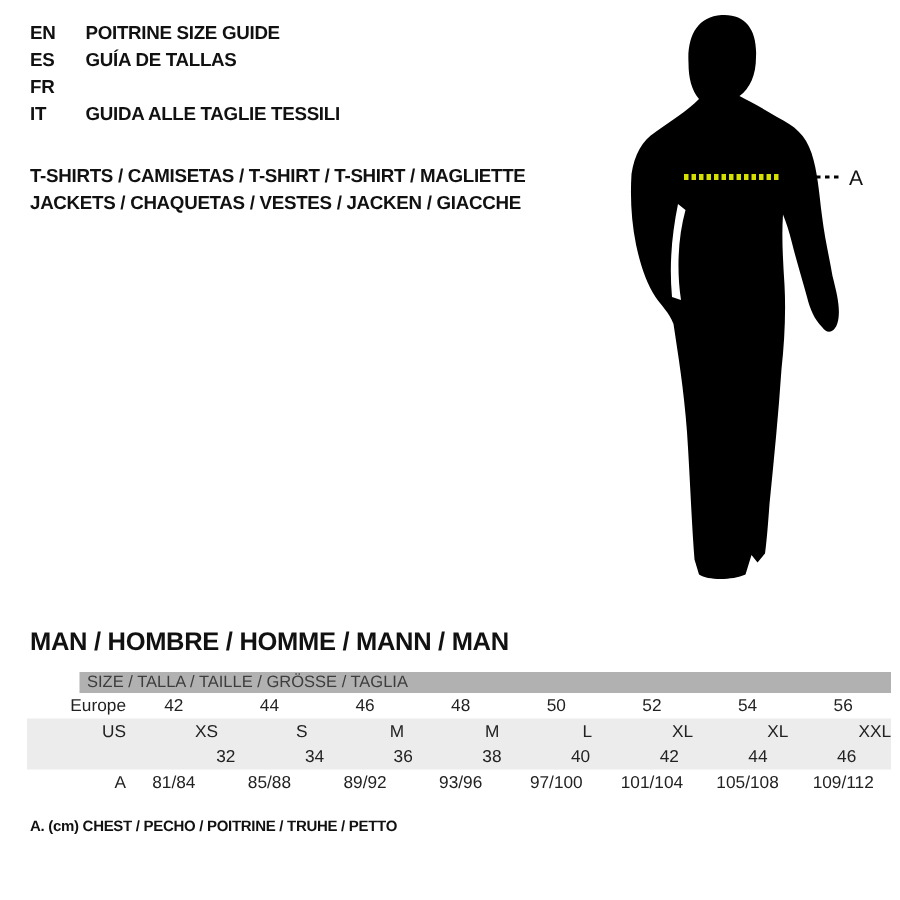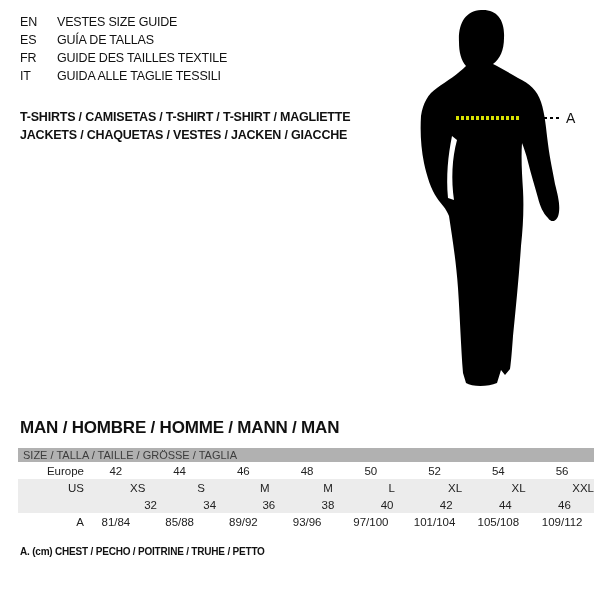--- a/index.html
+++ b/index.html
@@ -2,57 +2,56 @@
 <html><head>
 <meta charset="utf-8">
 <style>
   html,body{margin:0;padding:0;background:#fff;}
   .canvas{
     position:relative;width:600px;height:600px;background:#ffffff;
     font-family:"Liberation Sans","DejaVu Sans",sans-serif;color:#111;overflow:hidden;
   }
   
   .lang-list{position:absolute;left:20px;top:13px;}
-  .lang-row{display:flex;font-size:12.5px;line-height:18px;font-weight:normal;letter-spacing:-0.2px;}
+  .lang-row{display:flex;font-size:12.5px;line-height:18px;font-weight:bold;letter-spacing:-0.2px;}
   .lang-code{width:37px;}
   
   .categories{position:absolute;left:20px;top:108px;}
   .category-line{font-size:12.5px;line-height:18px;font-weight:bold;letter-spacing:-0.2px;}
   
   .figure-svg{position:absolute;left:395px;top:0;width:205px;height:400px;}
   .figure-a-label{font-family:"Liberation Sans","DejaVu Sans",sans-serif;font-size:14px;fill:#111;}
   
   .section-title{position:absolute;left:20px;top:418px;font-size:17px;font-weight:bold;letter-spacing:-0.2px;}
   
   .size-table{position:absolute;left:18px;top:448px;width:576px;font-size:11.5px;}
-  .thead{height:14px;line-height:14px;padding-left:5px;font-size:11px;color:#3d3d3d;}
+  .thead{height:14px;line-height:14px;padding-left:5px;font-size:11px;color:#3d3d3d;margin-left:35px;}
   .trow{display:flex;align-items:center;height:17px;color:#222;}
   .trow.last{height:18px;}
   .row-label{width:62px;padding-left:4px;text-align:right;}
   .cell{flex:1;text-align:center;}
   
   .footnote{position:absolute;left:20px;top:546px;font-size:10px;font-weight:bold;letter-spacing:-0.2px;}
 </style>
 </head>
 <body>
 
 <div class="canvas">
 
   <div class="lang-list">
     <div class="lang-row">
       <span class="lang-code">EN</span>
-      <span>VESTES SIZE GUIDE</span>
+      <span>POITRINE SIZE GUIDE</span>
     </div>
     <div class="lang-row">
       <span class="lang-code">ES</span>
       <span>GUÍA DE TALLAS</span>
     </div>
     <div class="lang-row">
       <span class="lang-code">FR</span>
-      <span>GUIDE DES TAILLES TEXTILE</span>
     </div>
     <div class="lang-row">
       <span class="lang-code">IT</span>
       <span>GUIDA ALLE TAGLIE TESSILI</span>
     </div>
   </div>
 
   <div class="categories">
     <div class="category-line">T-SHIRTS / CAMISETAS / T-SHIRT / T-SHIRT / MAGLIETTE</div>
     <div class="category-line">JACKETS / CHAQUETAS / VESTES / JACKEN / GIACCHE</div>

